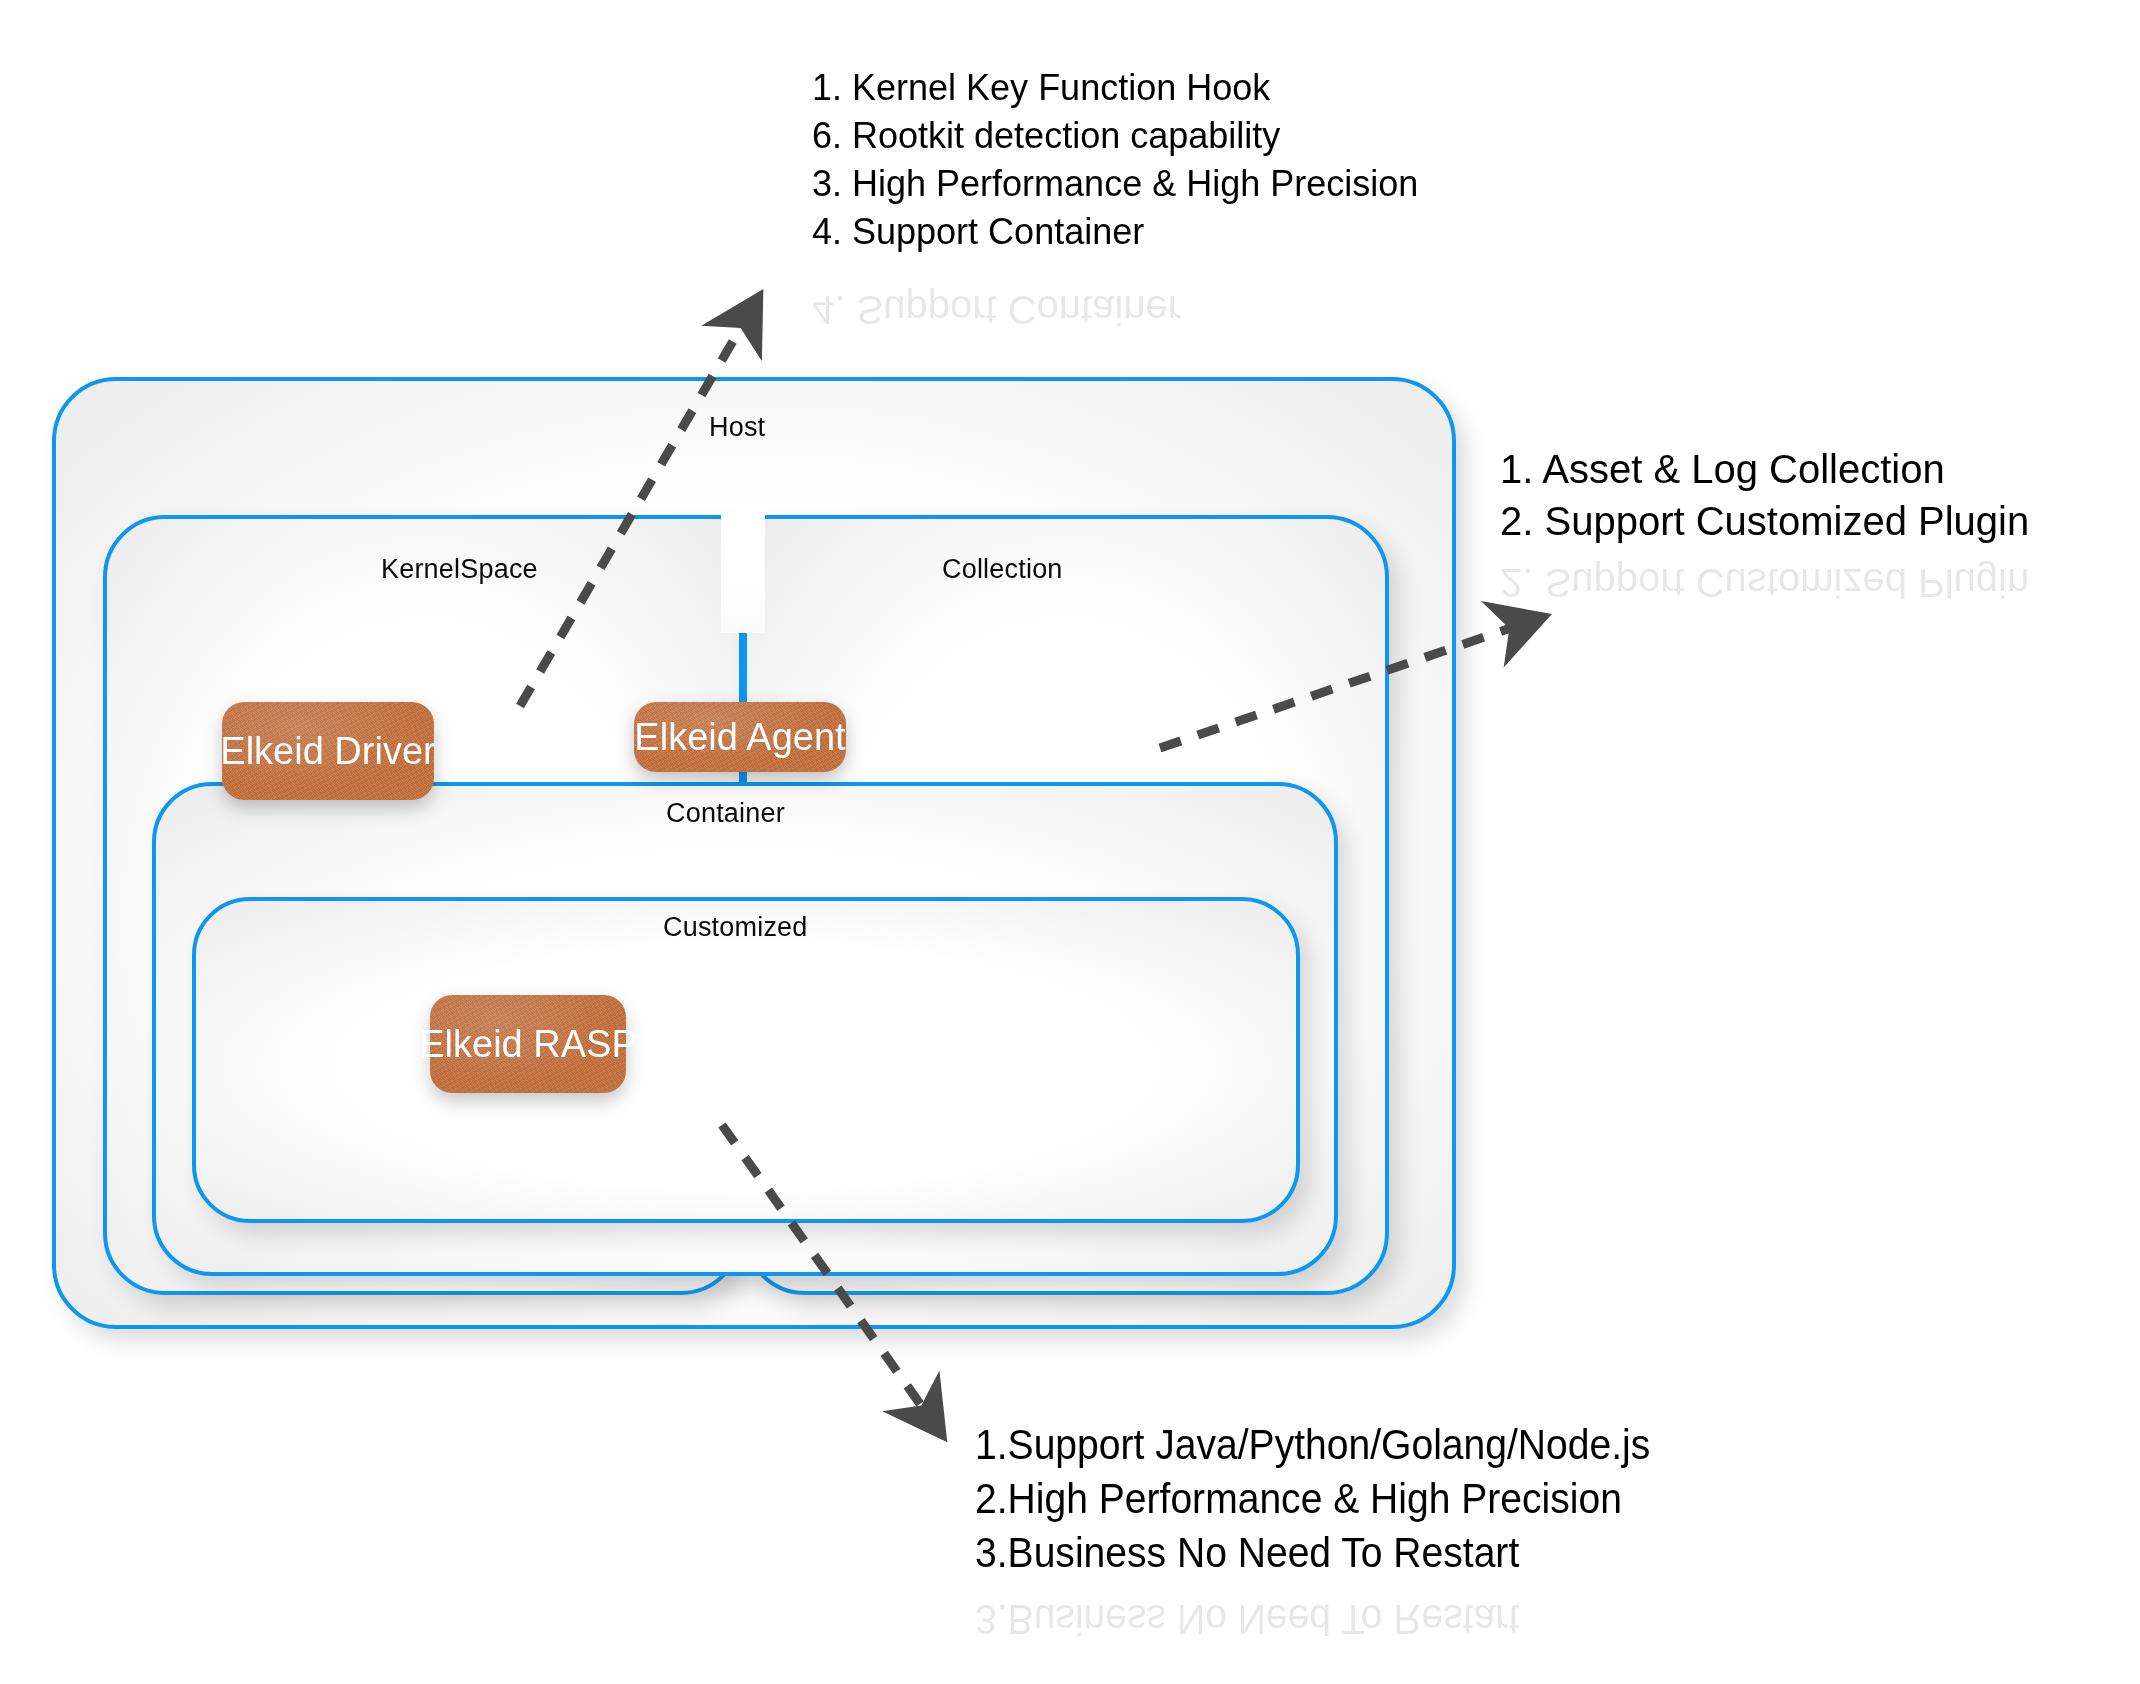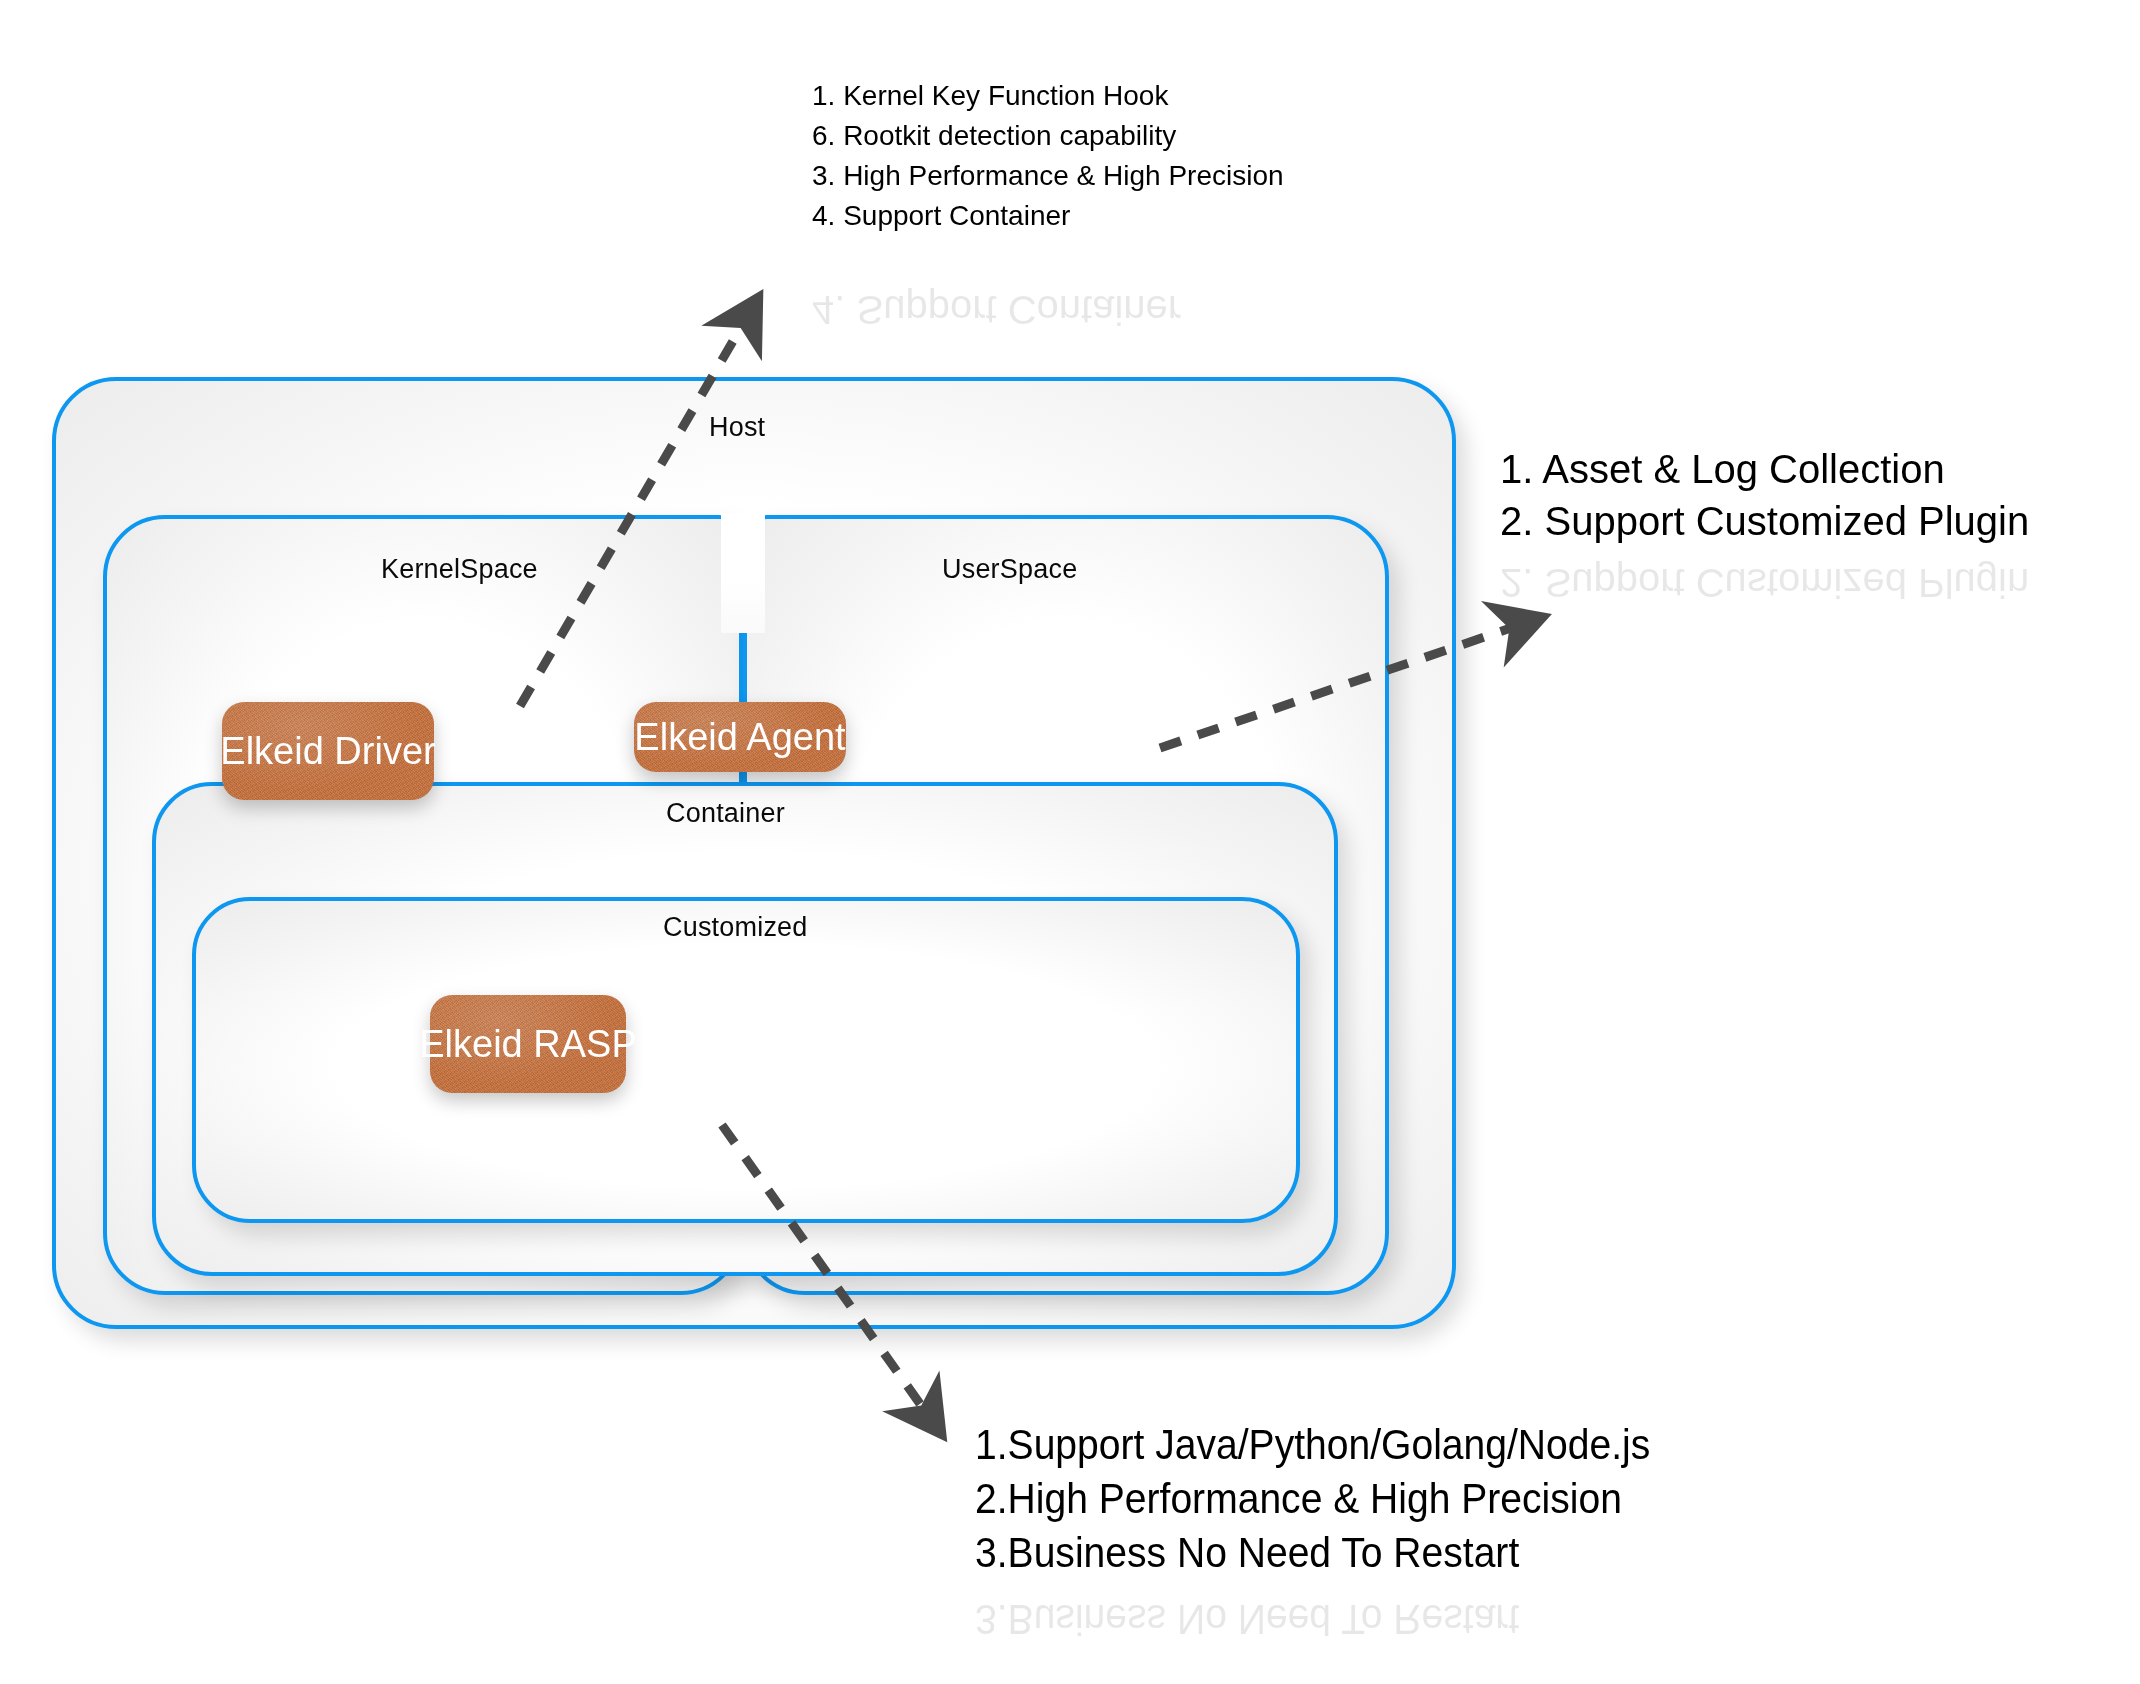--- a/index.html
+++ b/index.html
@@ -60,21 +60,21 @@
     box-sizing:border-box;
   }
   .chip-driver{left:222px;top:702px;width:212px;height:98px;}
   .chip-agent{left:634px;top:702px;width:212px;height:70px;}
   .chip-rasp{left:430px;top:995px;width:196px;height:98px;}
 
   
   .note{position:absolute;color:#000000;white-space:nowrap;}
   .note .ln{display:block;}
 
-  .note-top{left:812px;top:82px;font-size:28px;line-height:1.0;}
+  .note-top{left:812px;top:70px;font-size:36px;line-height:1.0;}
   .note-top .ln{margin-bottom:12px;}
 
   .note-right{left:1500px;top:449px;font-size:40px;line-height:1.0;}
   .note-right .ln{margin-bottom:12px;}
 
   .note-bottom{left:975px;top:1424px;font-size:42px;line-height:1.0;
                font-stretch:condensed;transform:scaleX(.93);transform-origin:left top;}
   .note-bottom .ln{margin-bottom:12px;}
 
   
@@ -97,21 +97,21 @@
 
   <div class="box box-host"></div>
   <div class="box box-kernel"></div>
   <div class="box box-user"></div>
   <div class="seam"></div>
   <div class="box box-container"></div>
   <div class="box box-application"></div>
 
   <div class="caption cap-host">Host</div>
   <div class="caption cap-kernel">KernelSpace</div>
-  <div class="caption cap-user">UserSpace</div>
+  <div class="caption cap-user">Collection</div>
   <div class="caption cap-container">Container</div>
   <div class="caption cap-application">Customized</div>
 
   <svg class="arrows" viewBox="0 0 2140 1684" xmlns="http://www.w3.org/2000/svg">
     <defs>
       <marker id="ah" markerWidth="9" markerHeight="9" refX="6.2" refY="4.5" orient="auto" markerUnits="strokeWidth">
         <path d="M0.6,0.6 L7.6,4.5 L0.6,8.4 L2.6,4.5 Z" fill="#4a4a4a"></path>
       </marker>
     </defs>
 

